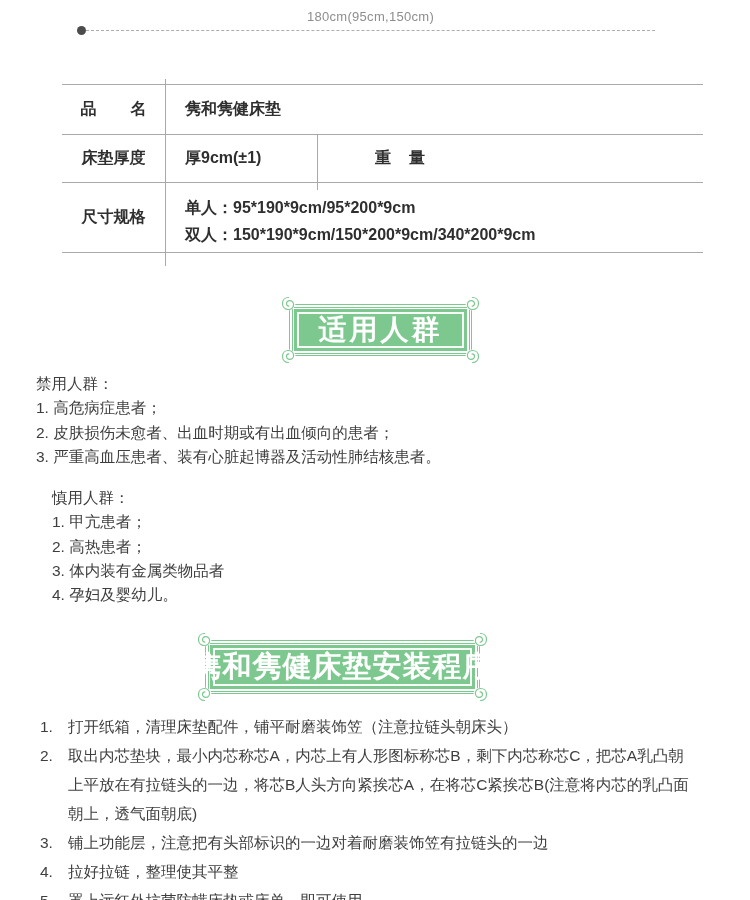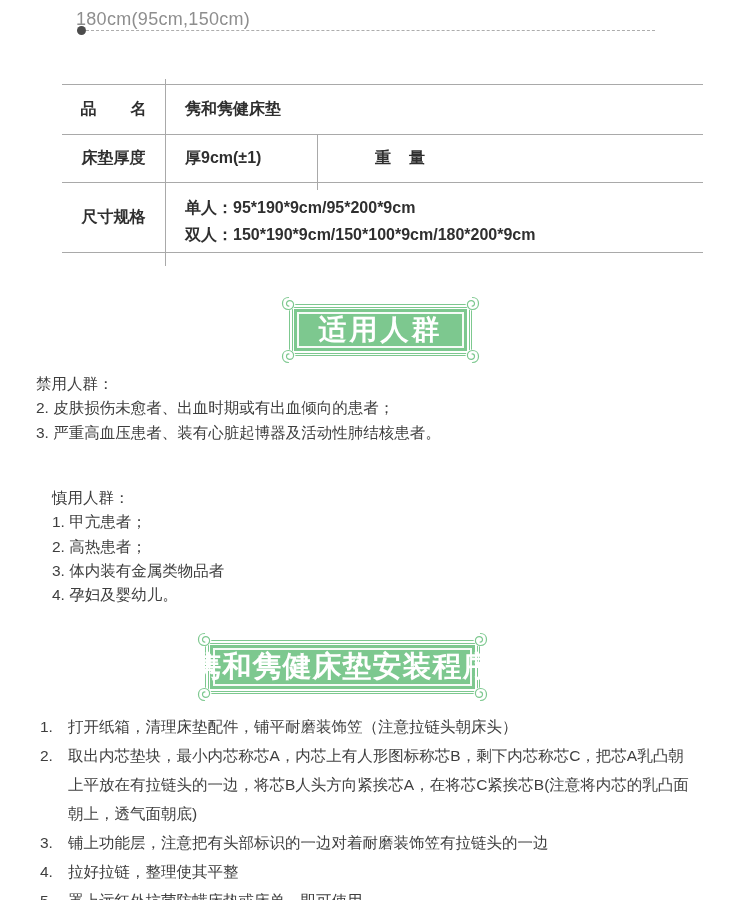--- a/index.html
+++ b/index.html
@@ -10,22 +10,22 @@
     --ruler:#8e8e8e;
   }
   *{margin:0;padding:0;box-sizing:border-box;}
   html,body{background:#fff;}
   .page{
     position:relative;width:750px;height:900px;overflow:hidden;background:#fff;
     font-family:"Liberation Sans","DejaVu Sans",sans-serif;color:var(--text);
   }
   
   .ruler-label{
-    position:absolute;top:9px;left:76px;width:545px;text-align:left;
-    font-size:18px;color:var(--ruler);letter-spacing:.3px;
+    position:absolute;top:9px;left:98px;width:545px;text-align:center;
+    font-size:13px;color:var(--ruler);letter-spacing:.3px;
   }
   .ruler-line{
     position:absolute;top:30px;left:86px;width:569px;height:0;
     border-top:1px dashed #adadad;
   }
   .ruler-dot{
     position:absolute;top:26px;left:77px;width:9px;height:9px;border-radius:50%;
     background:#4c4c4c;
   }
   
@@ -98,21 +98,21 @@
 
     <div class="tcell c-val r1">隽和隽健床垫</div>
     <div class="tcell c-val r2">厚9cm(±1)</div>
     <div class="tcell c-weight r2">
       <span class="spread w50">重量</span>
     </div>
 
     <div class="tcell c-label r3">尺寸规格</div>
     <div class="c-sizes tcell">
       <div>单人：95*190*9cm/95*200*9cm</div>
-      <div>双人：150*190*9cm/150*100*9cm/180*200*9cm</div>
+      <div>双人：150*190*9cm/150*200*9cm/340*200*9cm</div>
     </div>
   </div>
 
   <div class="banner banner-audience">
     <div class="frame"></div>
     <svg class="curl tl" width="15" height="15" viewBox="0 0 15 15">
         <circle cx="7.5" cy="7.5" r="7" fill="#ffffff"></circle>
         <path d="M7.5 1.5 C4 1.5 1.5 4 1.5 7.5 C1.5 11 4 13.5 7.5 13.5 C10.4 13.5 12.6 11.3 12.6 8.7 C12.6 6.4 10.8 4.6 8.7 4.6 C6.9 4.6 5.5 6 5.5 7.6 C5.5 9 6.6 10.1 7.9 10.1" fill="none" stroke="currentColor" stroke-width="1.2" stroke-linecap="round"></path>
       </svg>
     <svg class="curl tr" width="15" height="15" viewBox="0 0 15 15">
@@ -127,20 +127,21 @@
         <circle cx="7.5" cy="7.5" r="7" fill="#ffffff"></circle>
         <path d="M7.5 1.5 C4 1.5 1.5 4 1.5 7.5 C1.5 11 4 13.5 7.5 13.5 C10.4 13.5 12.6 11.3 12.6 8.7 C12.6 6.4 10.8 4.6 8.7 4.6 C6.9 4.6 5.5 6 5.5 7.6 C5.5 9 6.6 10.1 7.9 10.1" fill="none" stroke="currentColor" stroke-width="1.2" stroke-linecap="round"></path>
       </svg>
     <div class="core">
       <span class="title">适用人群</span>
     </div>
   </div>
 
   <div class="people-block block-prohibited">
     <div>禁用人群：</div>
+    <div>1. 高危病症患者；</div>
     <div>2. 皮肤损伤未愈者、出血时期或有出血倾向的患者；</div>
     <div>3. 严重高血压患者、装有心脏起博器及活动性肺结核患者。</div>
   </div>
 
   <div class="people-block block-caution">
     <div>慎用人群：</div>
     <div>1. 甲亢患者；</div>
     <div>2. 高热患者；</div>
     <div>3. 体内装有金属类物品者</div>
     <div>4. 孕妇及婴幼儿。</div>

